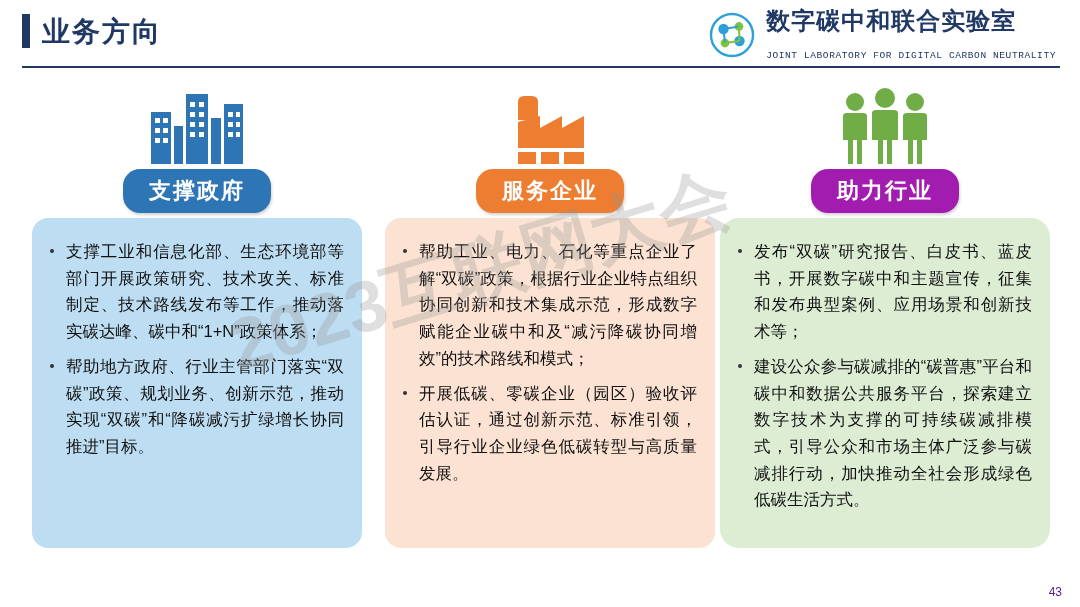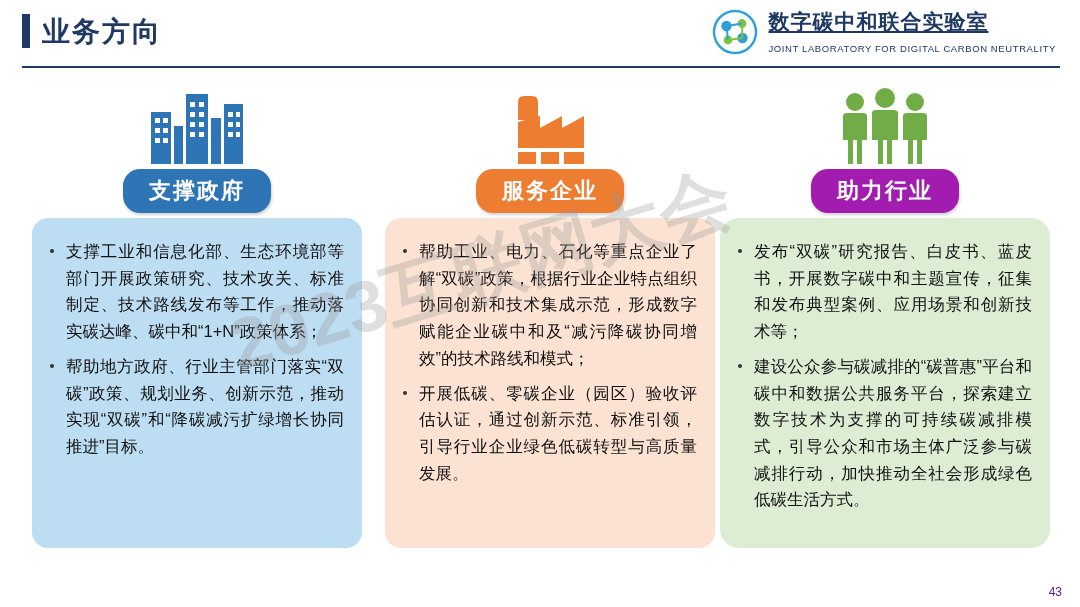--- a/index.html
+++ b/index.html
@@ -62,32 +62,32 @@
   .logo-mark {
     width: 48px; height: 48px;
     flex: 0 0 auto;
   }
   .logo-text {
     display: flex;
     flex-direction: column;
     justify-content: center;
   }
   .logo-cn {
-    font-size: 21px;
+    font-size: 24px;
     font-weight: bold;
     color: #1f3864;
     letter-spacing: 1px;
     line-height: 1.1;
-    text-decoration: underline;
   }
   .logo-en {
     font-size: 9.5px;
     color: #1f3864;
     letter-spacing: 0.6px;
-    margin-top: 10px;
+    margin-top: 16px;
+    font-family: Liberation Mono, monospace;
   }
 
   
   .watermark {
     position: absolute;
     left: 232px;
     top: 300px;
     transform: rotate(-17deg);
     transform-origin: left center;
     font-size: 72px;

